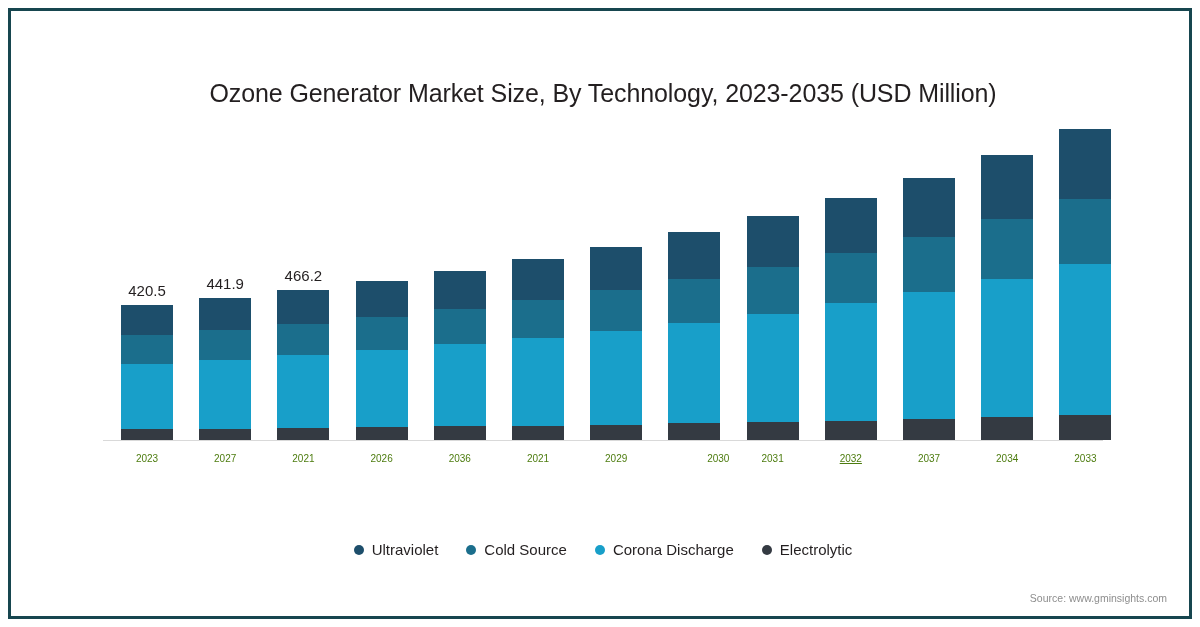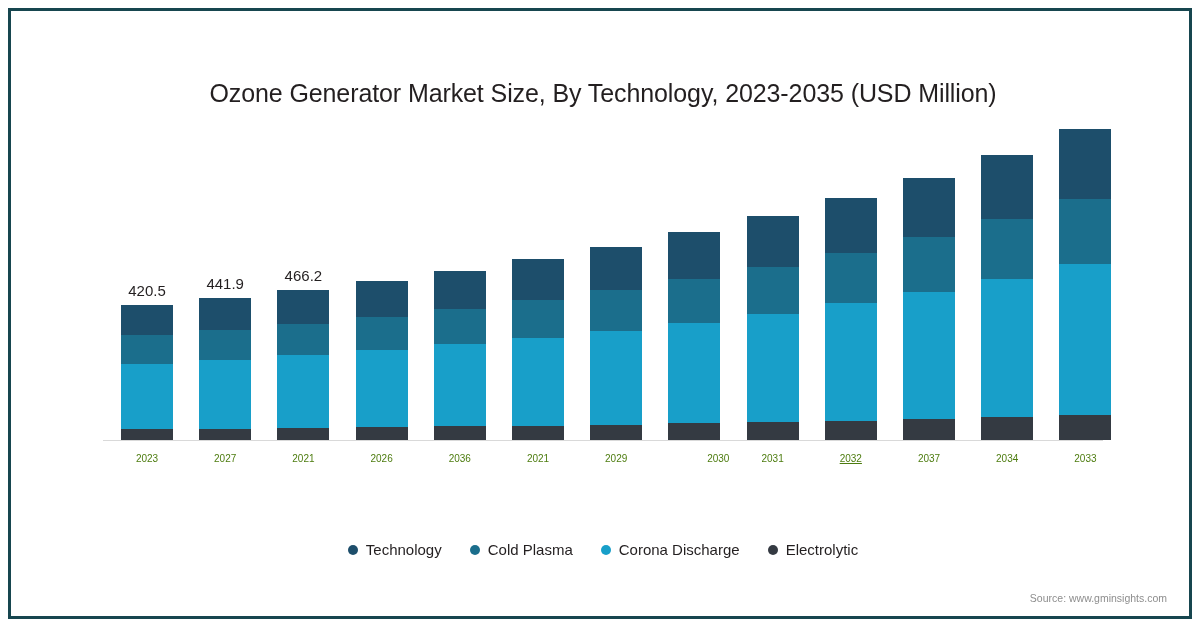--- a/index.html
+++ b/index.html
@@ -219,25 +219,25 @@
     <div id="valuelabels">
         <div class="bar-label" style="left: 91px; bottom: 323.252px;">420.5</div>
         <div class="bar-label" style="left: 169.2px; bottom: 330.136px;">441.9</div>
         <div class="bar-label" style="left: 247.4px; bottom: 337.952px;">466.2</div>
       </div>
   </div>
 
   <div class="legend" id="legend">
       <div class="legend-item">
         <span class="legend-dot" style="background: rgb(29, 78, 107);"></span>
-        <span>Technology</span>
+        <span>Ultraviolet</span>
       </div>
       <div class="legend-item">
         <span class="legend-dot" style="background: rgb(27, 110, 140);"></span>
-        <span>Cold Plasma</span>
+        <span>Cold Source</span>
       </div>
       <div class="legend-item">
         <span class="legend-dot" style="background: rgb(24, 159, 201);"></span>
         <span>Corona Discharge</span>
       </div>
       <div class="legend-item">
         <span class="legend-dot" style="background: rgb(52, 58, 66);"></span>
         <span>Electrolytic</span>
       </div>
     </div>

